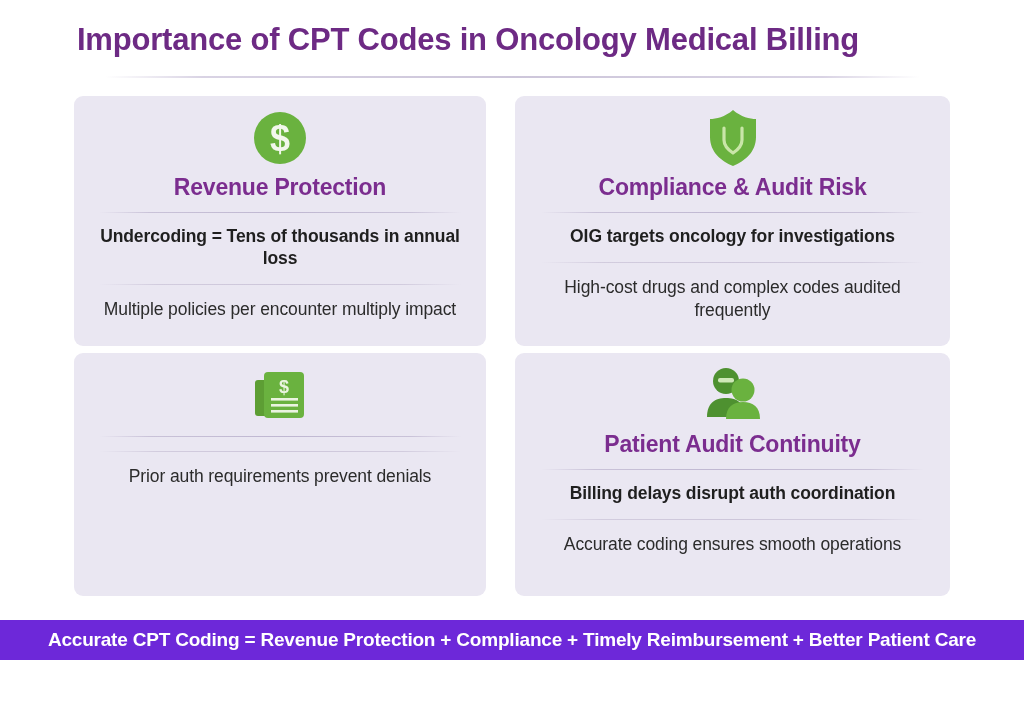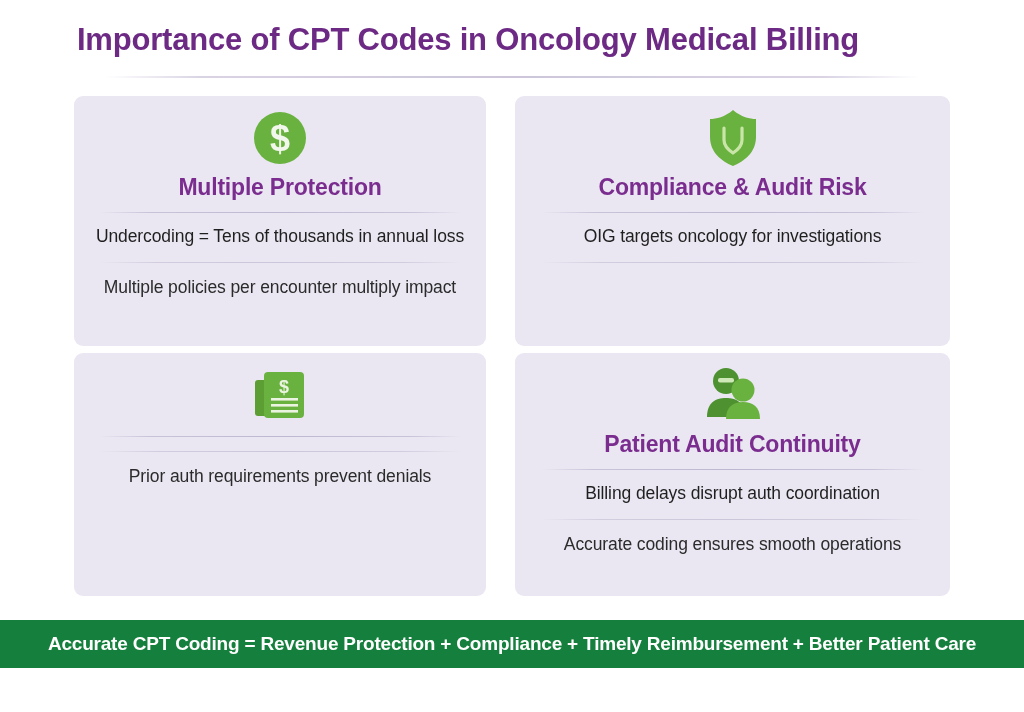--- a/index.html
+++ b/index.html
@@ -85,21 +85,21 @@
     width: 88%;
     background: linear-gradient(to right, rgba(255,255,255,0) 0%, #c9c2d8 14%, #bfb7d1 50%, #c9c2d8 86%, rgba(255,255,255,0) 100%);
   }
   .card-rule.thin {
     background: linear-gradient(to right, rgba(255,255,255,0) 0%, #d2ccde 16%, #cdc6da 50%, #d2ccde 84%, rgba(255,255,255,0) 100%);
   }
 
   .card-line-bold {
     text-align: center;
     font-size: 17.5px;
-    font-weight: normal;
+    font-weight: bold;
     color: #1f1f1f;
     padding: 13px 12px 0 12px;
     line-height: 1.25;
     letter-spacing: -0.1px;
   }
 
   .card-line-normal {
     text-align: center;
     font-size: 17.5px;
     font-weight: normal;
@@ -108,22 +108,22 @@
     line-height: 1.32;
     letter-spacing: -0.1px;
   }
 
   
   .banner {
     position: absolute;
     left: 0;
     top: 620px;
     width: 1024px;
-    height: 48px;
-    background: #15803d;
+    height: 40px;
+    background: #6d28d9;
     display: flex;
     align-items: center;
     justify-content: center;
   }
   .banner-text {
     color: #ffffff;
     font-size: 19px;
     font-weight: bold;
     letter-spacing: -0.2px;
     white-space: nowrap;
@@ -142,40 +142,41 @@
 
   <div class="card">
     <div class="card-icon">
       <span>
         <svg width="56" height="56" viewBox="0 0 56 56" aria-hidden="true">
           <circle cx="28" cy="28" r="26" fill="#6ab23f"></circle>
           <text x="28" y="41" text-anchor="middle" font-family="Liberation Sans, sans-serif" font-size="36" font-weight="bold" fill="#f2f7ec">$</text>
         </svg>
       </span>
     </div>
-    <div class="card-heading">Multiple Protection</div>
+    <div class="card-heading">Revenue Protection</div>
     <div class="card-rule"></div>
     <div class="card-line-bold">Undercoding = Tens of thousands in annual loss</div>
     <div class="card-rule thin" style="margin-top:14px;"></div>
     <div class="card-line-normal">Multiple policies per encounter multiply impact</div>
   </div>
 
   <div class="card">
     <div class="card-icon">
       <span>
         <svg width="52" height="60" viewBox="0 0 52 60" aria-hidden="true">
           <path d="M26 2 C18 9 9 11 3 11 L3 29 C3 44 14 53 26 58 C38 53 49 44 49 29 L49 11 C43 11 34 9 26 2 Z" fill="#6ab23f"></path>
           <path d="M17 20 L17 32 C17 38 21.5 42 26 45 C30.5 42 35 38 35 32 L35 20" fill="none" stroke="#c9e6a8" stroke-width="3.2" stroke-linecap="round" stroke-linejoin="round"></path>
         </svg>
       </span>
     </div>
     <div class="card-heading">Compliance &amp; Audit Risk</div>
     <div class="card-rule"></div>
     <div class="card-line-bold">OIG targets oncology for investigations</div>
     <div class="card-rule thin" style="margin-top:14px;"></div>
+    <div class="card-line-normal">High-cost drugs and complex codes audited frequently</div>
   </div>
 
   <div class="card">
     <div class="card-icon">
       <span>
         <svg width="58" height="58" viewBox="0 0 58 58" aria-hidden="true">
           <rect x="4" y="14" width="16" height="36" rx="3" fill="#5d9e34"></rect>
           <rect x="13" y="6" width="40" height="46" rx="4" fill="#6ab23f"></rect>
           <text x="33" y="27" text-anchor="middle" font-family="Liberation Sans, sans-serif" font-size="18" font-weight="bold" fill="#eaf4e0">$</text>
           <rect x="20" y="32" width="27" height="2.6" fill="#eaf4e0"></rect>

